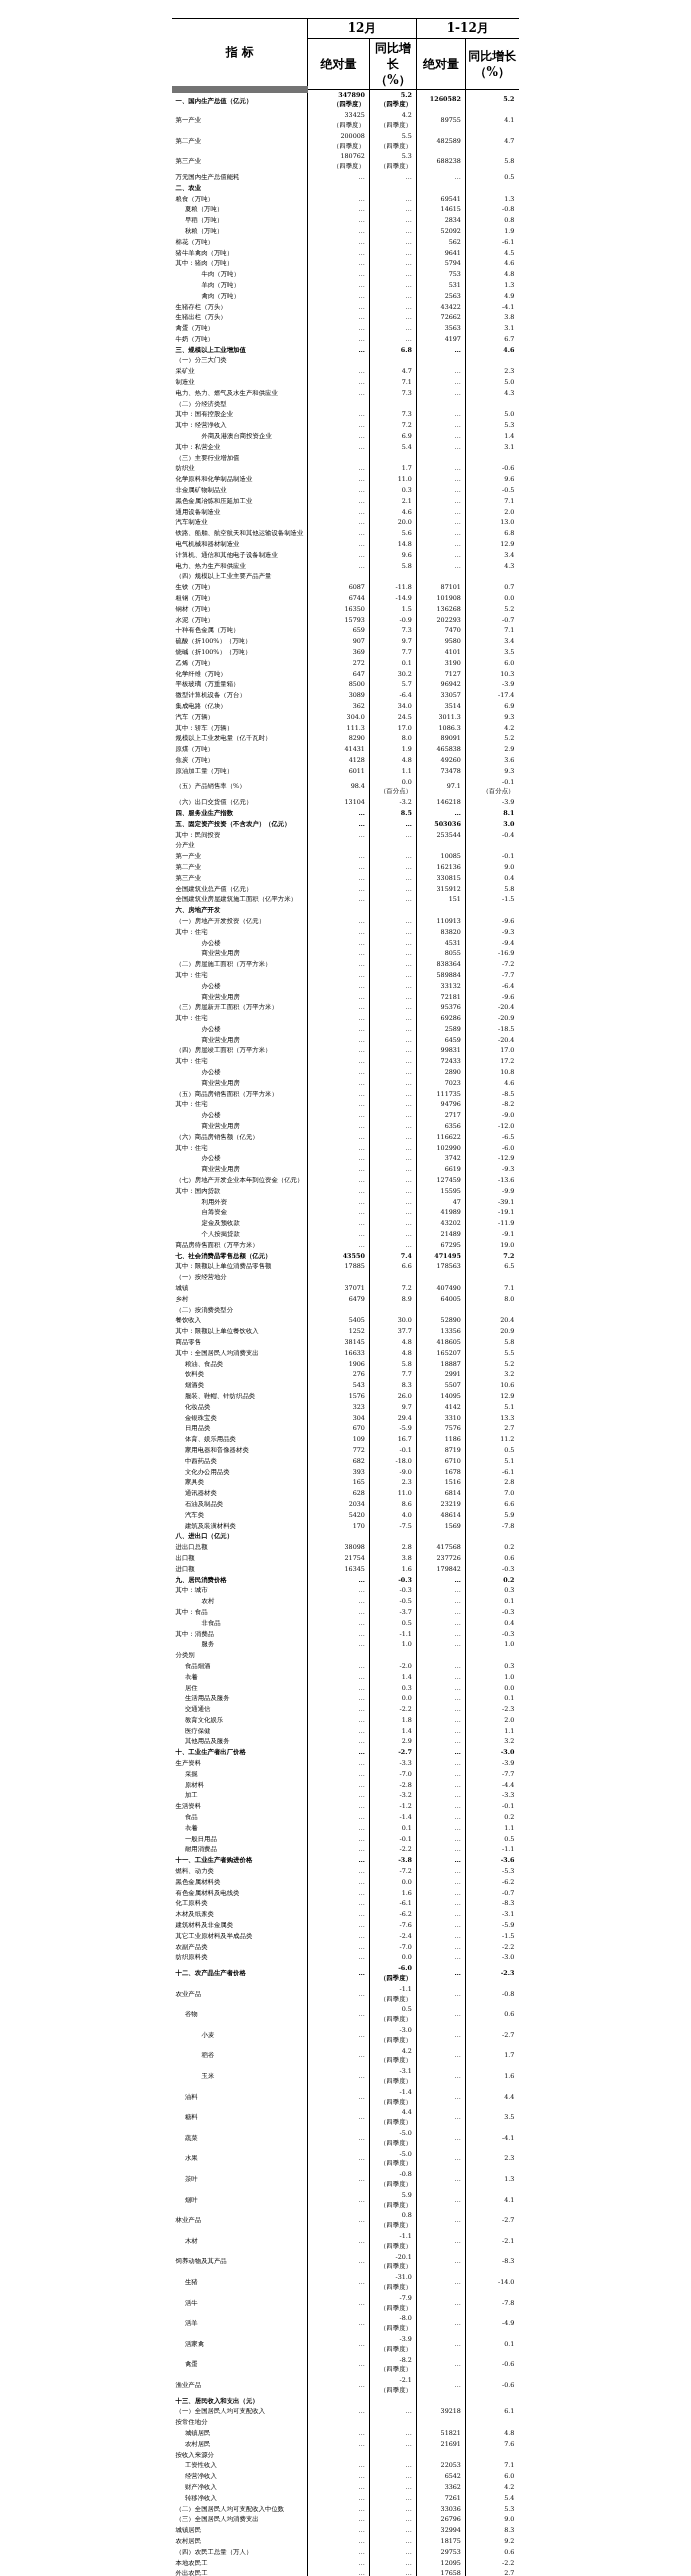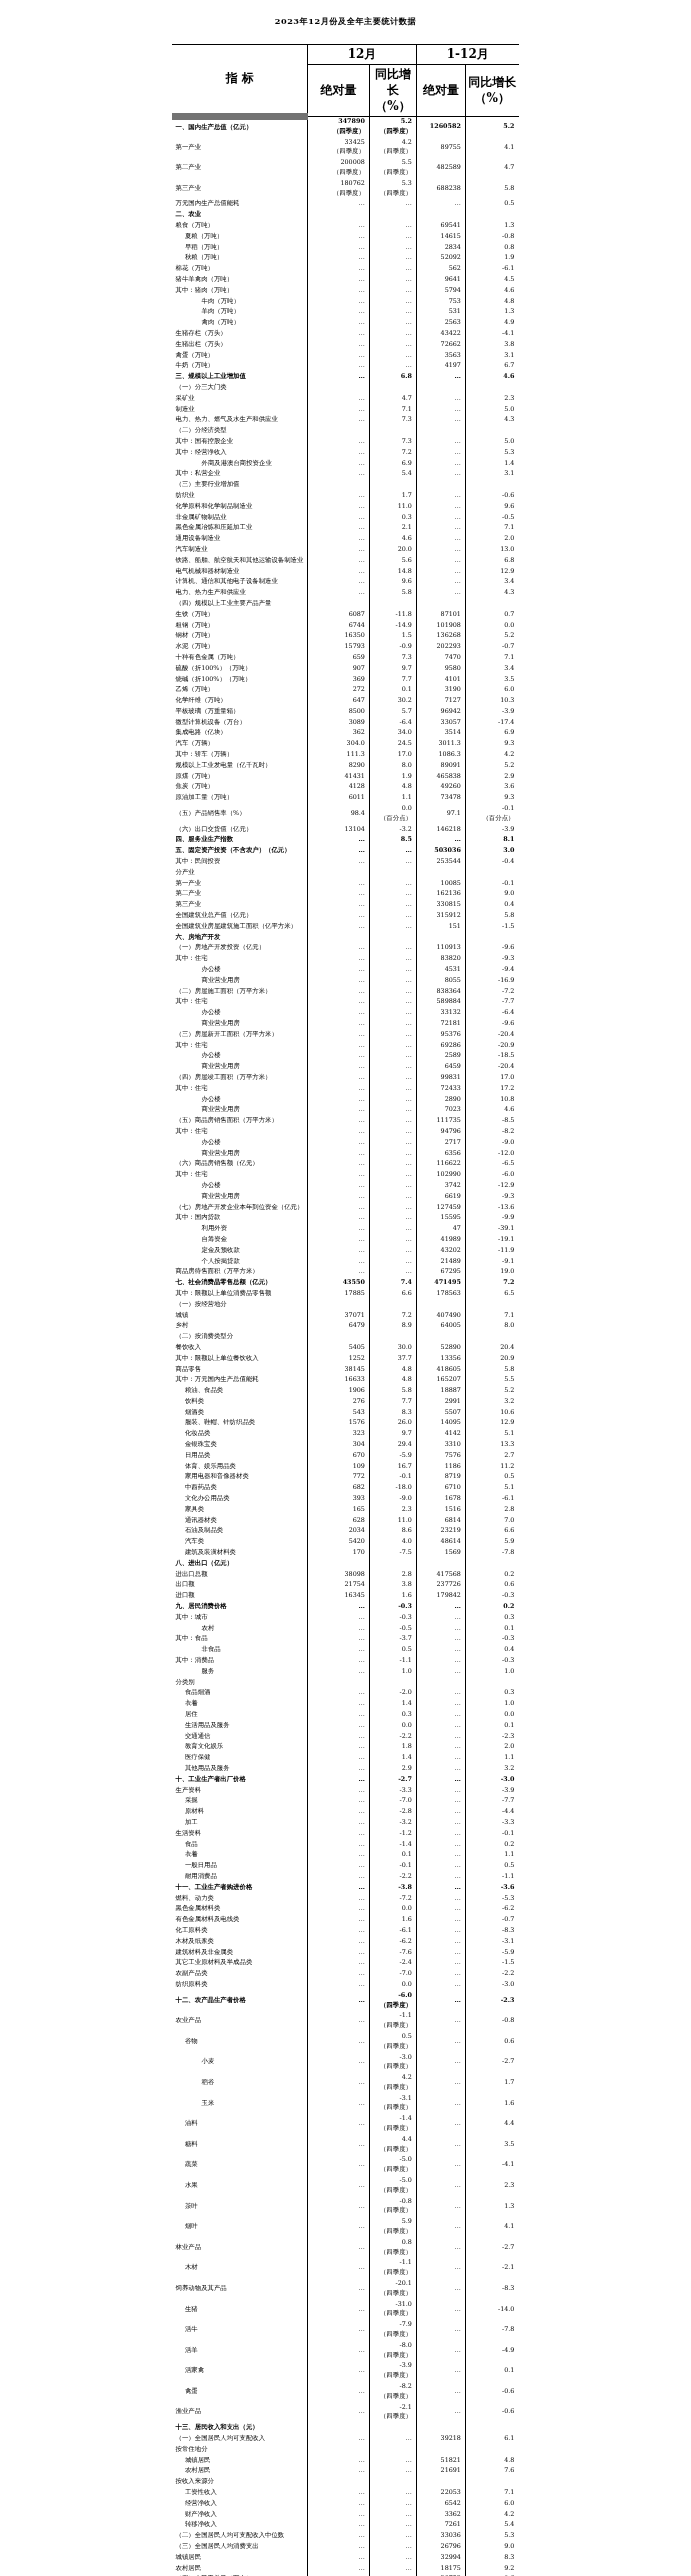--- a/index.html
+++ b/index.html
@@ -19,21 +19,20 @@
   td.lab{text-align:left;padding:0.5px 1px 0.5px 3.1px;}
   td.lab.i1{padding-left:12.4px;}
   td.lab.i2{padding-left:29px;}
   td.val{text-align:right;padding:0.5px 4.1px 0.5px 1px;white-space:pre-line;border-left:0.5px solid #000;}
   tr.bold td{font-weight:bold;}
 </style>
 </head>
 <body>
 
 <div class="page">
-  <div class="title">2023年12月份及全年主要统计数据</div>
 
   <table class="stats">
     <colgroup>
       <col class="c1">
         <col class="c2">
         <col class="c3">
         <col class="c4">
         <col class="c5">
     </colgroup>
     <thead>
@@ -840,21 +839,21 @@
           <td class="val">20.9</td>
         </tr>
         <tr>
           <td class="lab">商品零售</td>
           <td class="val">38145</td>
           <td class="val">4.8</td>
           <td class="val">418605</td>
           <td class="val">5.8</td>
         </tr>
         <tr>
-          <td class="lab">其中：万元国内生产总值能耗</td>
+          <td class="lab">其中：全国居民人均消费支出</td>
           <td class="val">16633</td>
           <td class="val">4.8</td>
           <td class="val">165207</td>
           <td class="val">5.5</td>
         </tr>
         <tr>
           <td class="lab i1">粮油、食品类</td>
           <td class="val">1906</td>
           <td class="val">5.8</td>
           <td class="val">18887</td>

